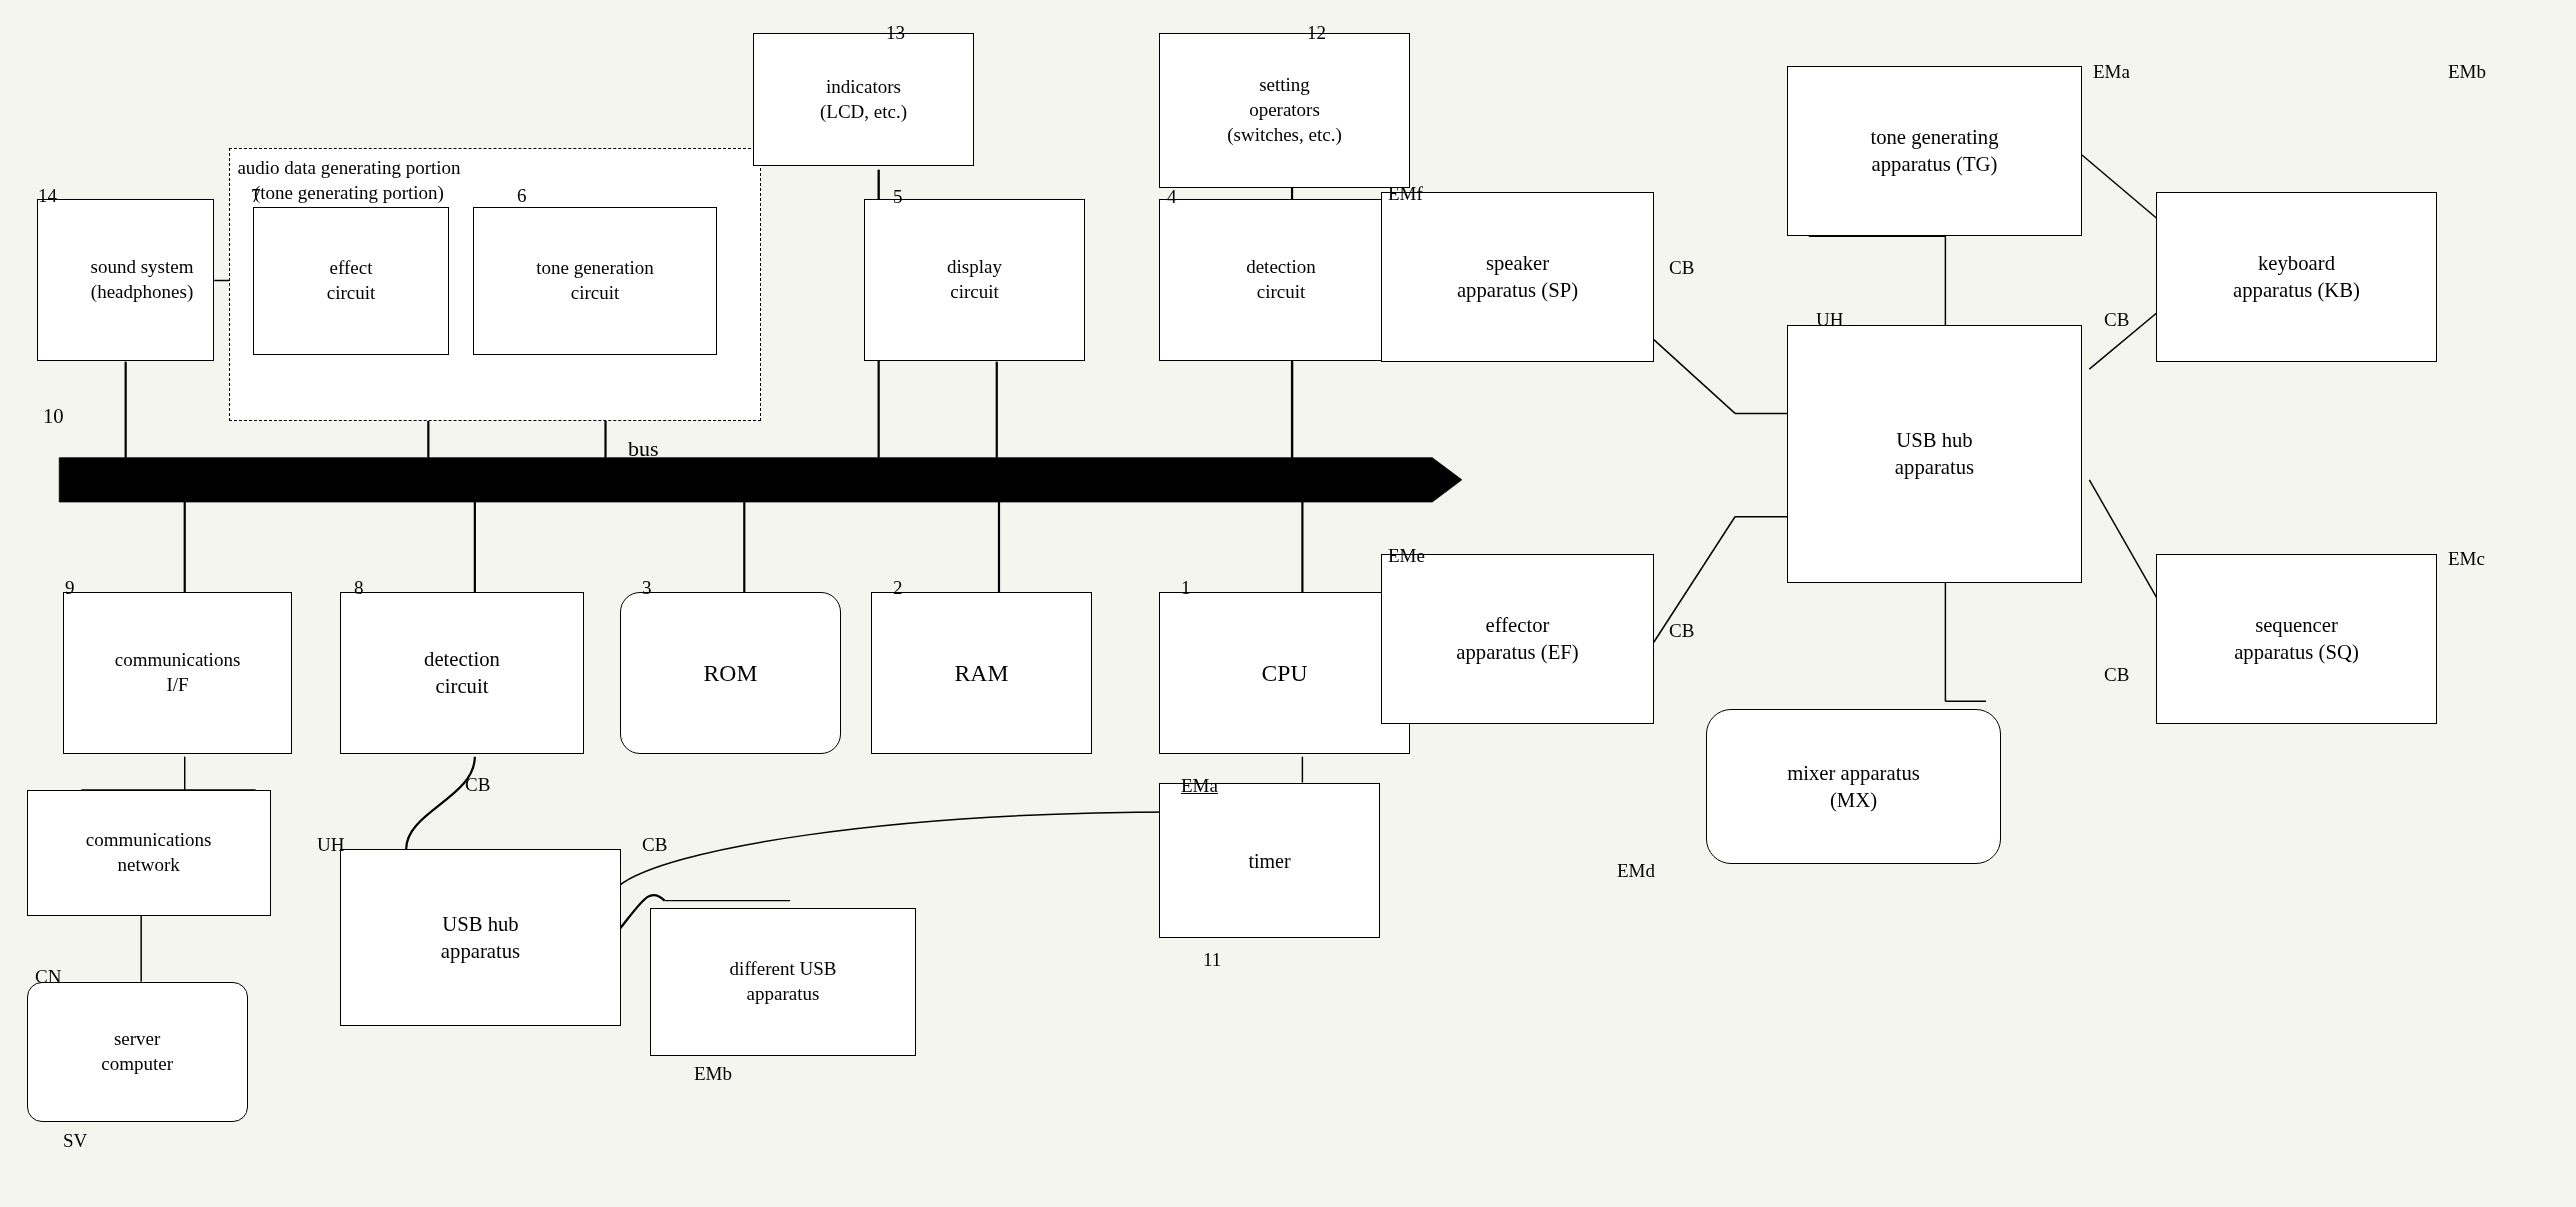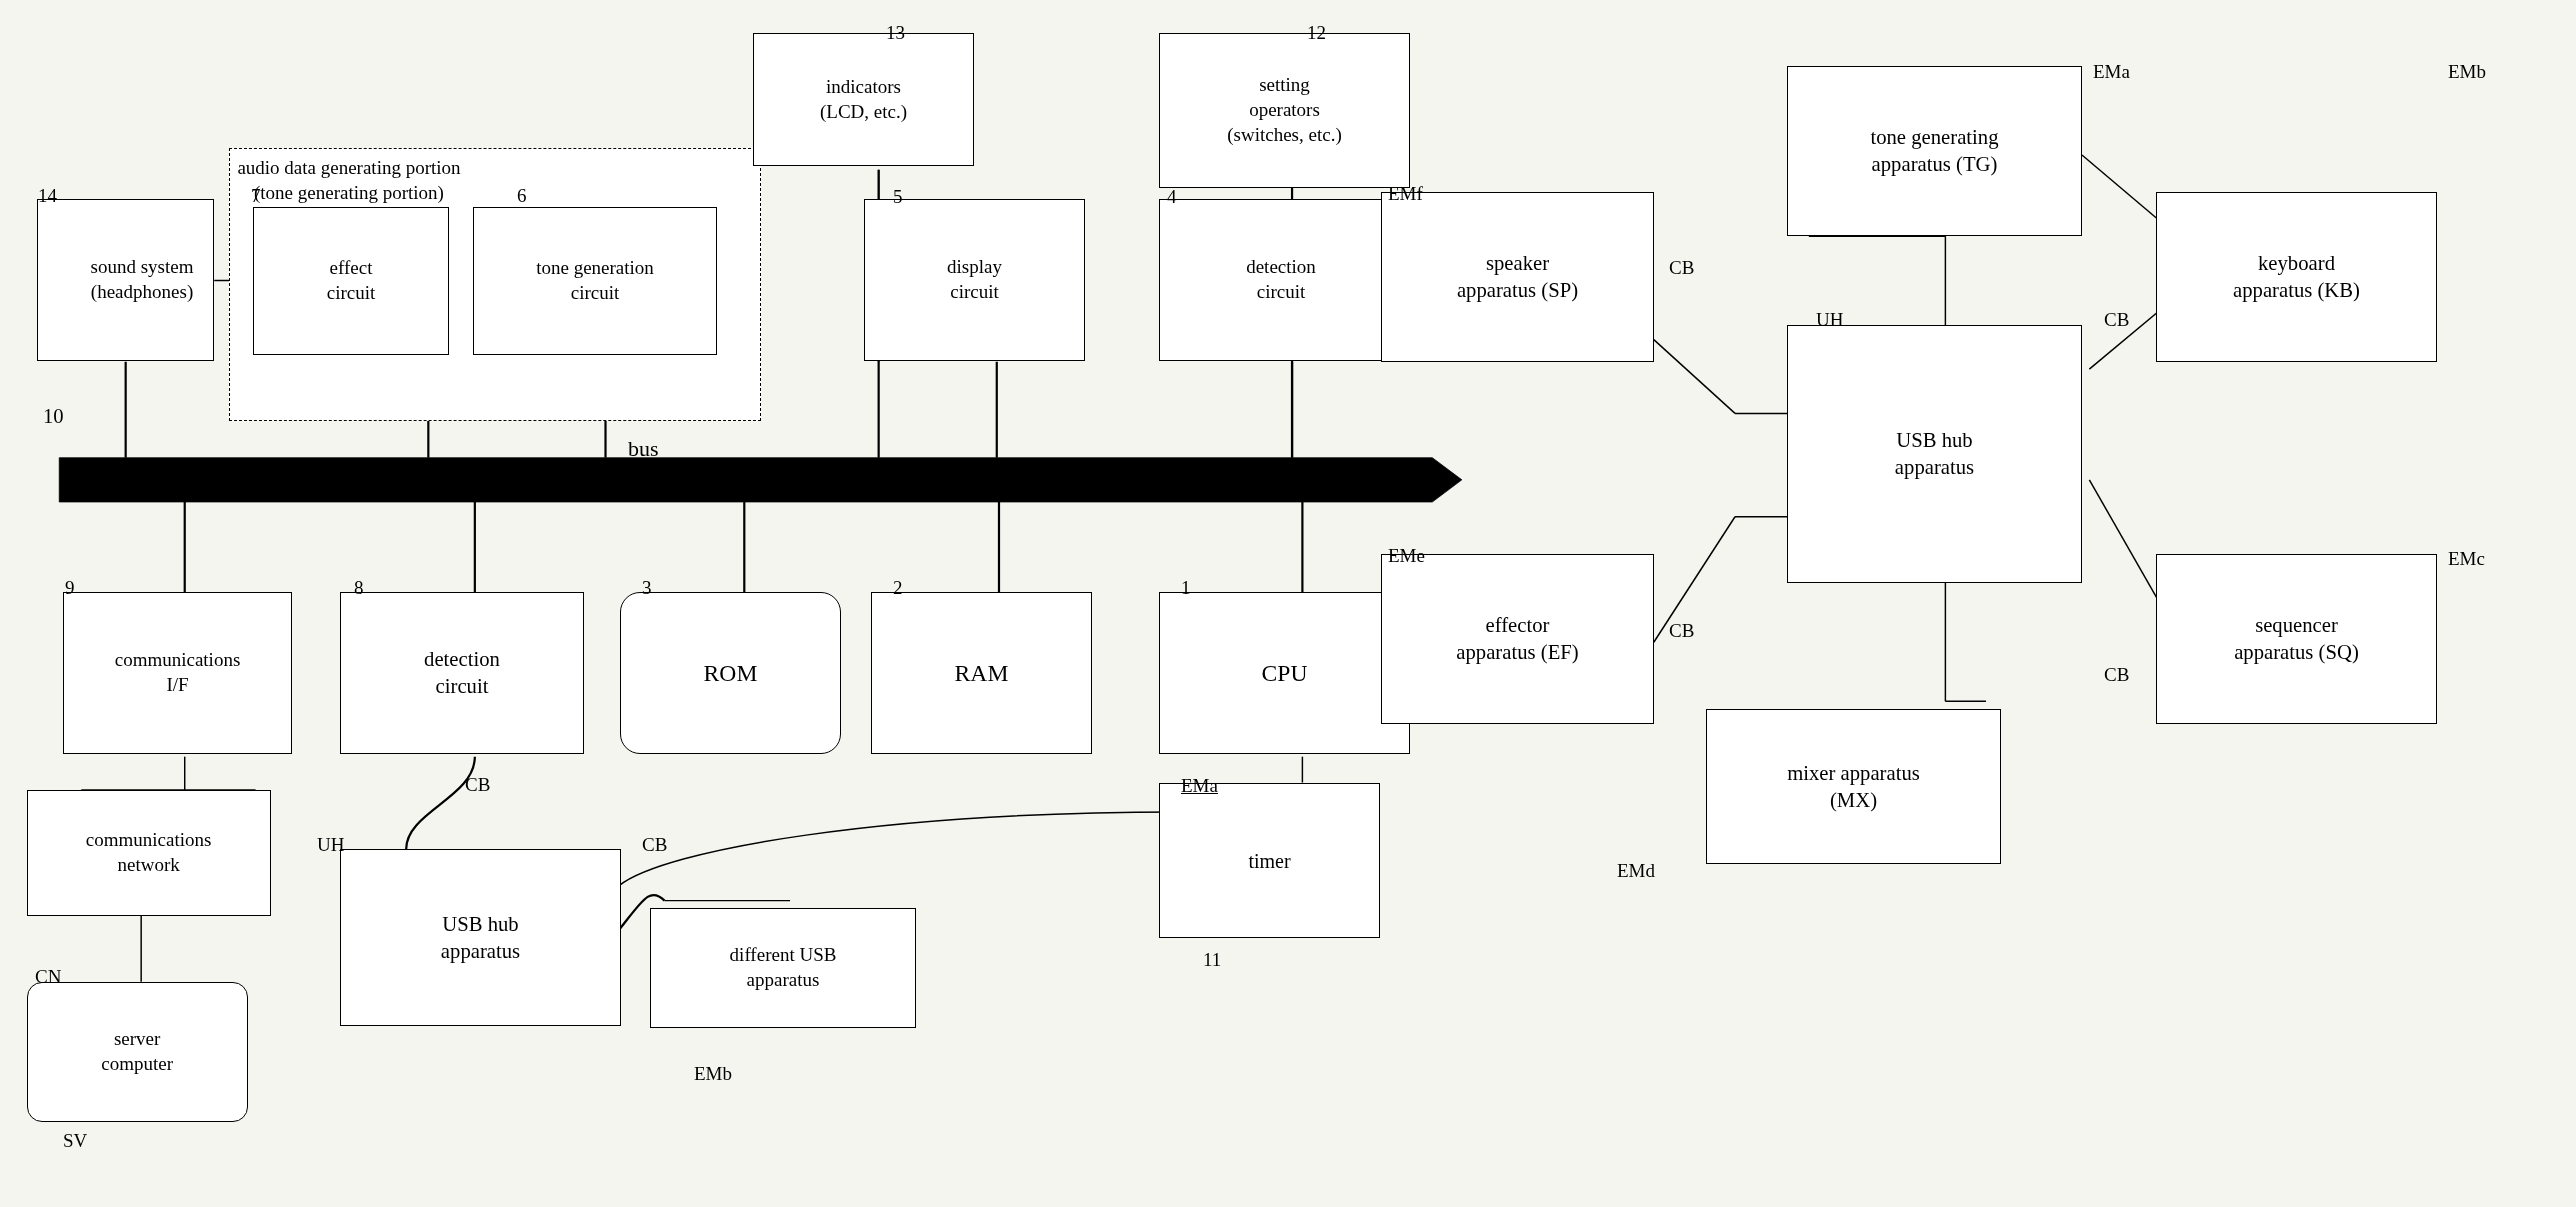--- a/index.html
+++ b/index.html
@@ -206,21 +206,21 @@
   <div class="label" style="left:317px; top:834px;">UH</div>
   <div class="label" style="left:465px; top:774px;">CB</div>
   <div class="label" style="left:642px; top:834px;">CB</div>
 
   <div class="box" style="left:1159px; top:783px; width:221px; height:155px; font-size:20px;">
     <span>timer</span>
   </div>
   <div class="label" style="left:1203px; top:949px;">11</div>
   <div class="label underline" style="left:1181px; top:775px; text-decoration:underline;">EMa</div>
 
-  <div class="box" style="left:650px; top:908px; width:266px; height:120px; font-size:19px;">
+  <div class="box" style="left:650px; top:908px; width:266px; height:148px; font-size:19px;">
     <span>different USB<br>apparatus</span>
   </div>
   <div class="label" style="left:694px; top:1063px;">EMb</div>
 
   <div class="box" style="left:1787px; top:66px; width:295px; height:170px; font-size:20.7px;">
     <span>tone generating<br>apparatus (TG)</span>
   </div>
   <div class="label" style="left:2093px; top:61px;">EMa</div>
 
   <div class="box" style="left:2156px; top:192px; width:281px; height:170px; font-size:20.7px;">
@@ -246,19 +246,19 @@
   <div class="box" style="left:1381px; top:192px; width:273px; height:170px; font-size:20.7px;">
     <span>speaker<br>apparatus (SP)</span>
   </div>
   <div class="label" style="left:1388px; top:183px;">EMf</div>
 
   <div class="box" style="left:1381px; top:554px; width:273px; height:170px; font-size:20.7px;">
     <span>effector<br>apparatus (EF)</span>
   </div>
   <div class="label" style="left:1388px; top:545px;">EMe</div>
 
-  <div class="box" style="left:1706px; top:709px; width:295px; height:155px; font-size:20.7px;">
+  <div class="box" style="left:1706px; top:709px; width:295px; height:155px; font-size:20.7px;border-radius:25px;">
     <span>mixer apparatus<br>(MX)</span>
   </div>
   <div class="label" style="left:1617px; top:860px;">EMd</div>
 
 </div>
 
 
 </body></html>

